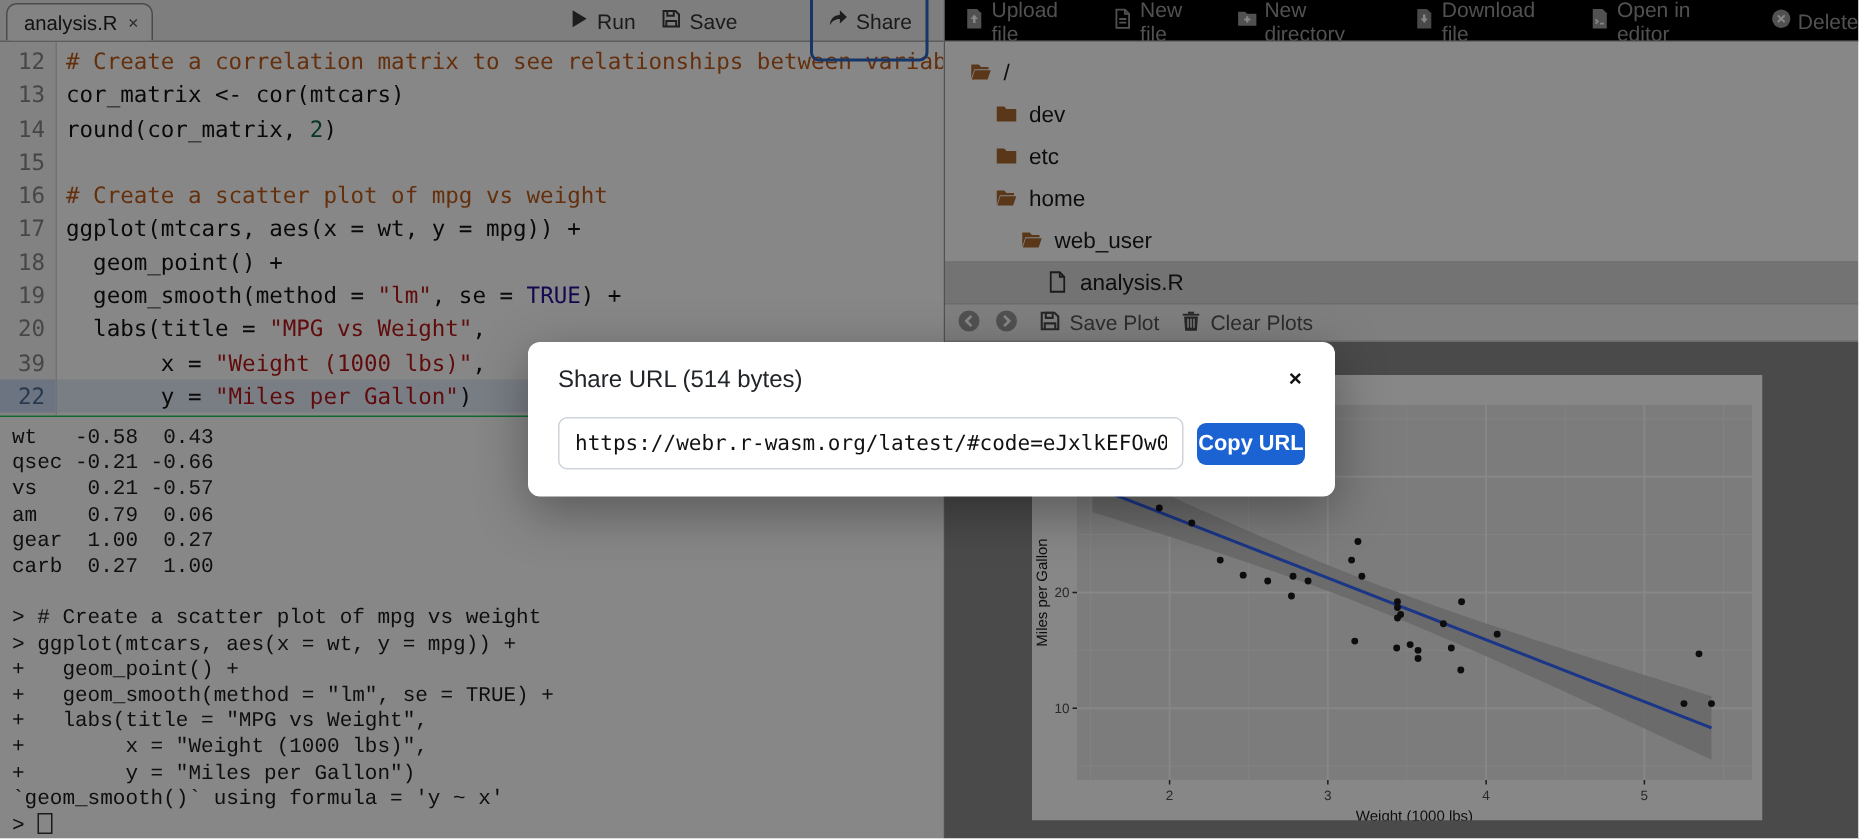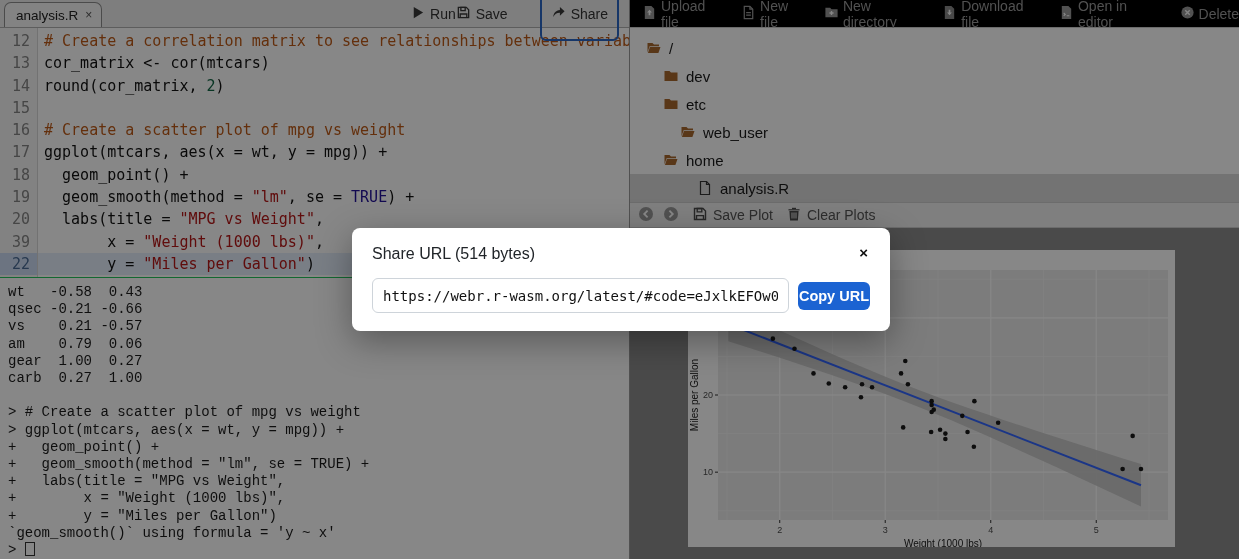--- a/index.html
+++ b/index.html
@@ -7,21 +7,21 @@
               font-family:"Liberation Sans", sans-serif; }
   .app { position:relative; width:1239px; height:559px; background:#fff; overflow:hidden; display:flex; }
 
   
   .left-pane { width:630px; height:559px; display:flex; flex-direction:column; border-right:1px solid #9a9a9a; }
   .toolbar-left { position:relative; height:28px; background:#efefef; border-bottom:1px solid #b0b0b0; flex:none; }
   .tab { position:absolute; left:4px; bottom:0; height:25px; padding:0 9px 0 11px;
          background:#f7f7f7; border:1px solid #8f8f8f; border-bottom:none; border-radius:7px 7px 0 0;
          font-size:13.5px; color:#222; display:flex; align-items:center; gap:7px; }
   .tab-close { color:#555; font-size:12px; line-height:1; cursor:pointer; }
-  .editor-actions { position:absolute; right:12px; top:0; height:28px; display:flex; align-items:center; gap:0;
+  .editor-actions { position:absolute; right:12px; top:0; height:28px; display:flex; align-items:center; gap:16px;
                     font-size:14px; color:#333; }
   .action-btn { display:flex; align-items:center; gap:5px; cursor:pointer; }
   .action-btn svg { width:15px; height:15px; }
   .share-btn { border:2px solid #2a66c4; border-radius:6px; padding:16px 9px; margin-right:-2px;margin-left:32px; }
 
   .editor { height:249px; flex:none; display:flex; background:#fff; overflow:hidden; }
   .gutter { width:38px; flex:none; background:#f5f5f5; border-right:1px solid #d8d8d8; padding-top:2px; }
   .gutter-row { height:22.3px; line-height:22.3px; text-align:right; padding-right:7px;
                 font:15px/22.3px "DejaVu Sans Mono", monospace; color:#858585; }
   .gutter-row.active { background:#cddcf3; color:#4a6b96; }
@@ -205,37 +205,37 @@
           <span>dev</span>
         </div>
         <div class="tree-row" style="padding-left: 33px;">
           <span style="display: inline-flex;">
             <svg viewBox="0 0 16 16" style="width: 16px; height: 16px; margin-right: 7px;">
               <path d="M1.5 3h5L8 4.6h6.5V13h-13z" fill="#a9692f"></path>
             </svg>
           </span>
           <span>etc</span>
         </div>
-        <div class="tree-row" style="padding-left: 50px;">
+        <div class="tree-row" style="padding-left: 33px;">
           <span style="display: inline-flex;">
             <svg viewBox="0 0 16 16" style="width: 16px; height: 16px; margin-right: 7px;">
               <path d="M1.5 3h5L8 4.6h5v1.6H3.6L1.5 12.5z" fill="#a9692f"></path>
               <path d="M3.9 6.9h10.6L12.4 13H1.9z" fill="#a9692f"></path>
             </svg>
           </span>
-          <span>web_user</span>
-        </div>
-        <div class="tree-row" style="padding-left: 33px;">
+          <span>home</span>
+        </div>
+        <div class="tree-row" style="padding-left: 50px;">
           <span style="display: inline-flex;">
             <svg viewBox="0 0 16 16" style="width: 16px; height: 16px; margin-right: 7px;">
               <path d="M1.5 3h5L8 4.6h5v1.6H3.6L1.5 12.5z" fill="#a9692f"></path>
               <path d="M3.9 6.9h10.6L12.4 13H1.9z" fill="#a9692f"></path>
             </svg>
           </span>
-          <span>home</span>
+          <span>web_user</span>
         </div>
         <div class="tree-row selected" style="padding-left: 67px;">
           <span style="display: inline-flex;">
             <svg viewBox="0 0 16 16" fill="none" stroke="#333" stroke-width="1.2" style="width: 16px; height: 16px; margin-right: 7px;">
               <path d="M3.5 1.5h6l3 3v10h-9z"></path>
               <path d="M9.5 1.5v3h3"></path>
             </svg>
           </span>
           <span>analysis.R</span>
         </div>

